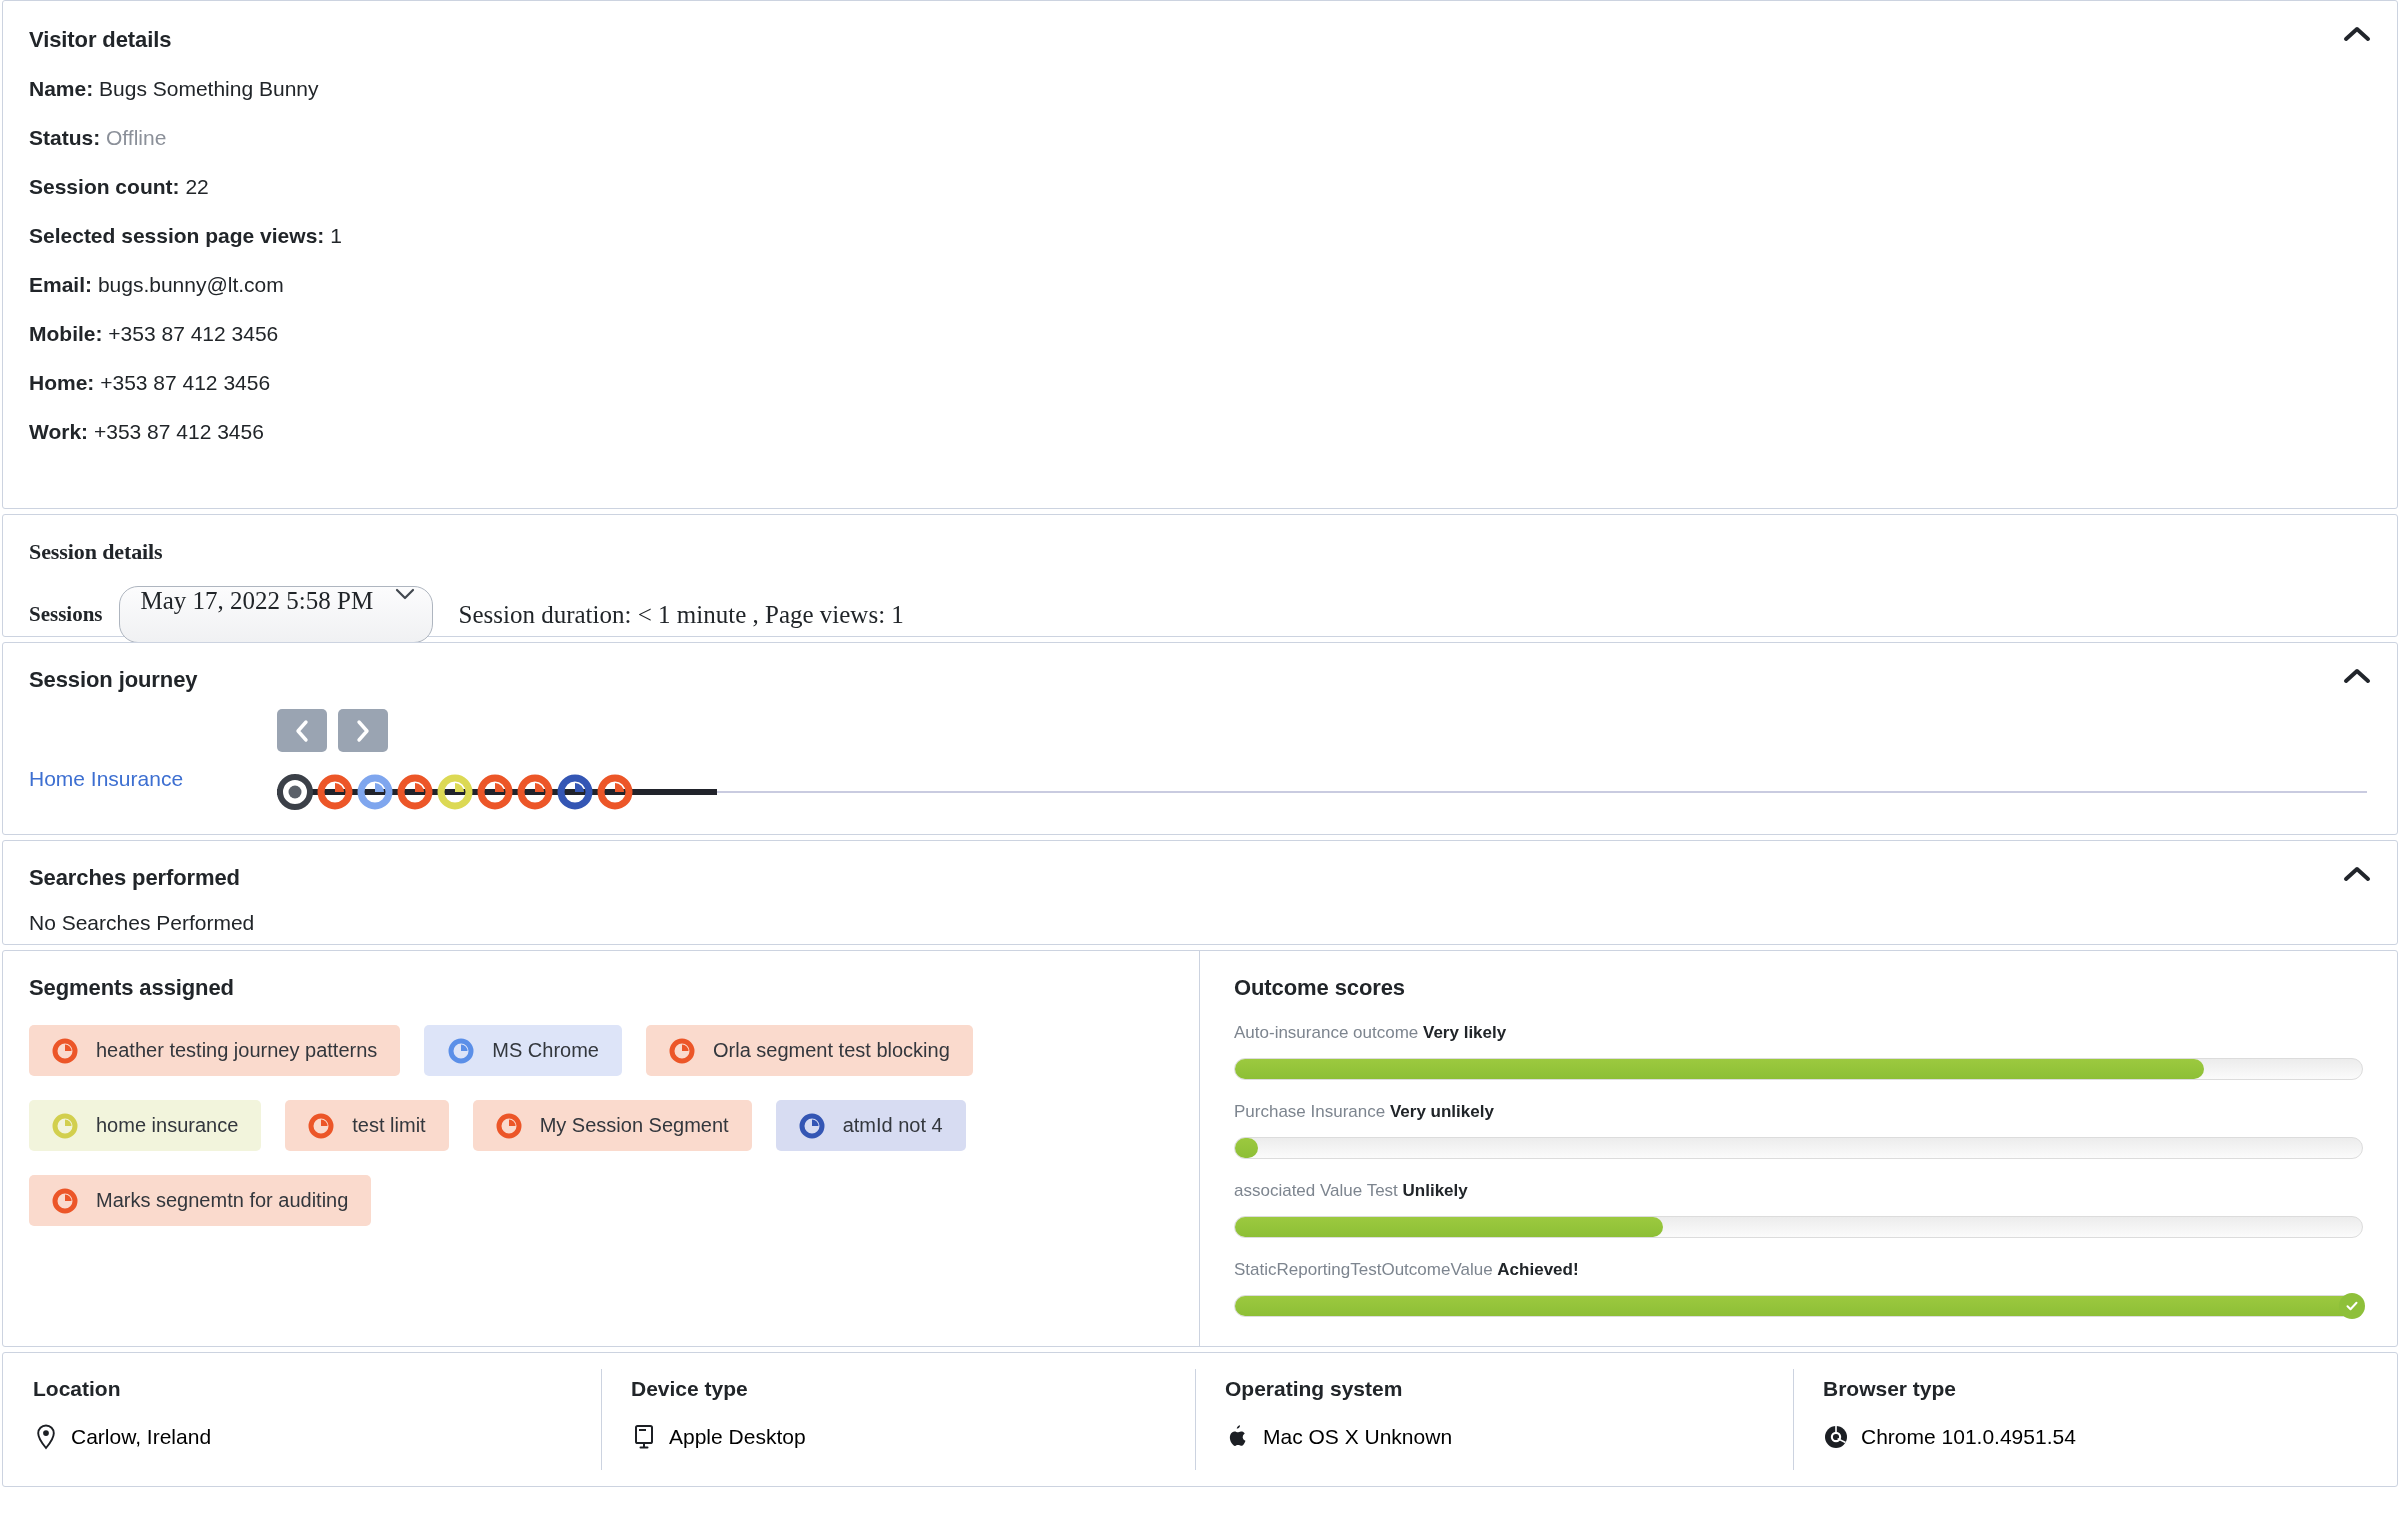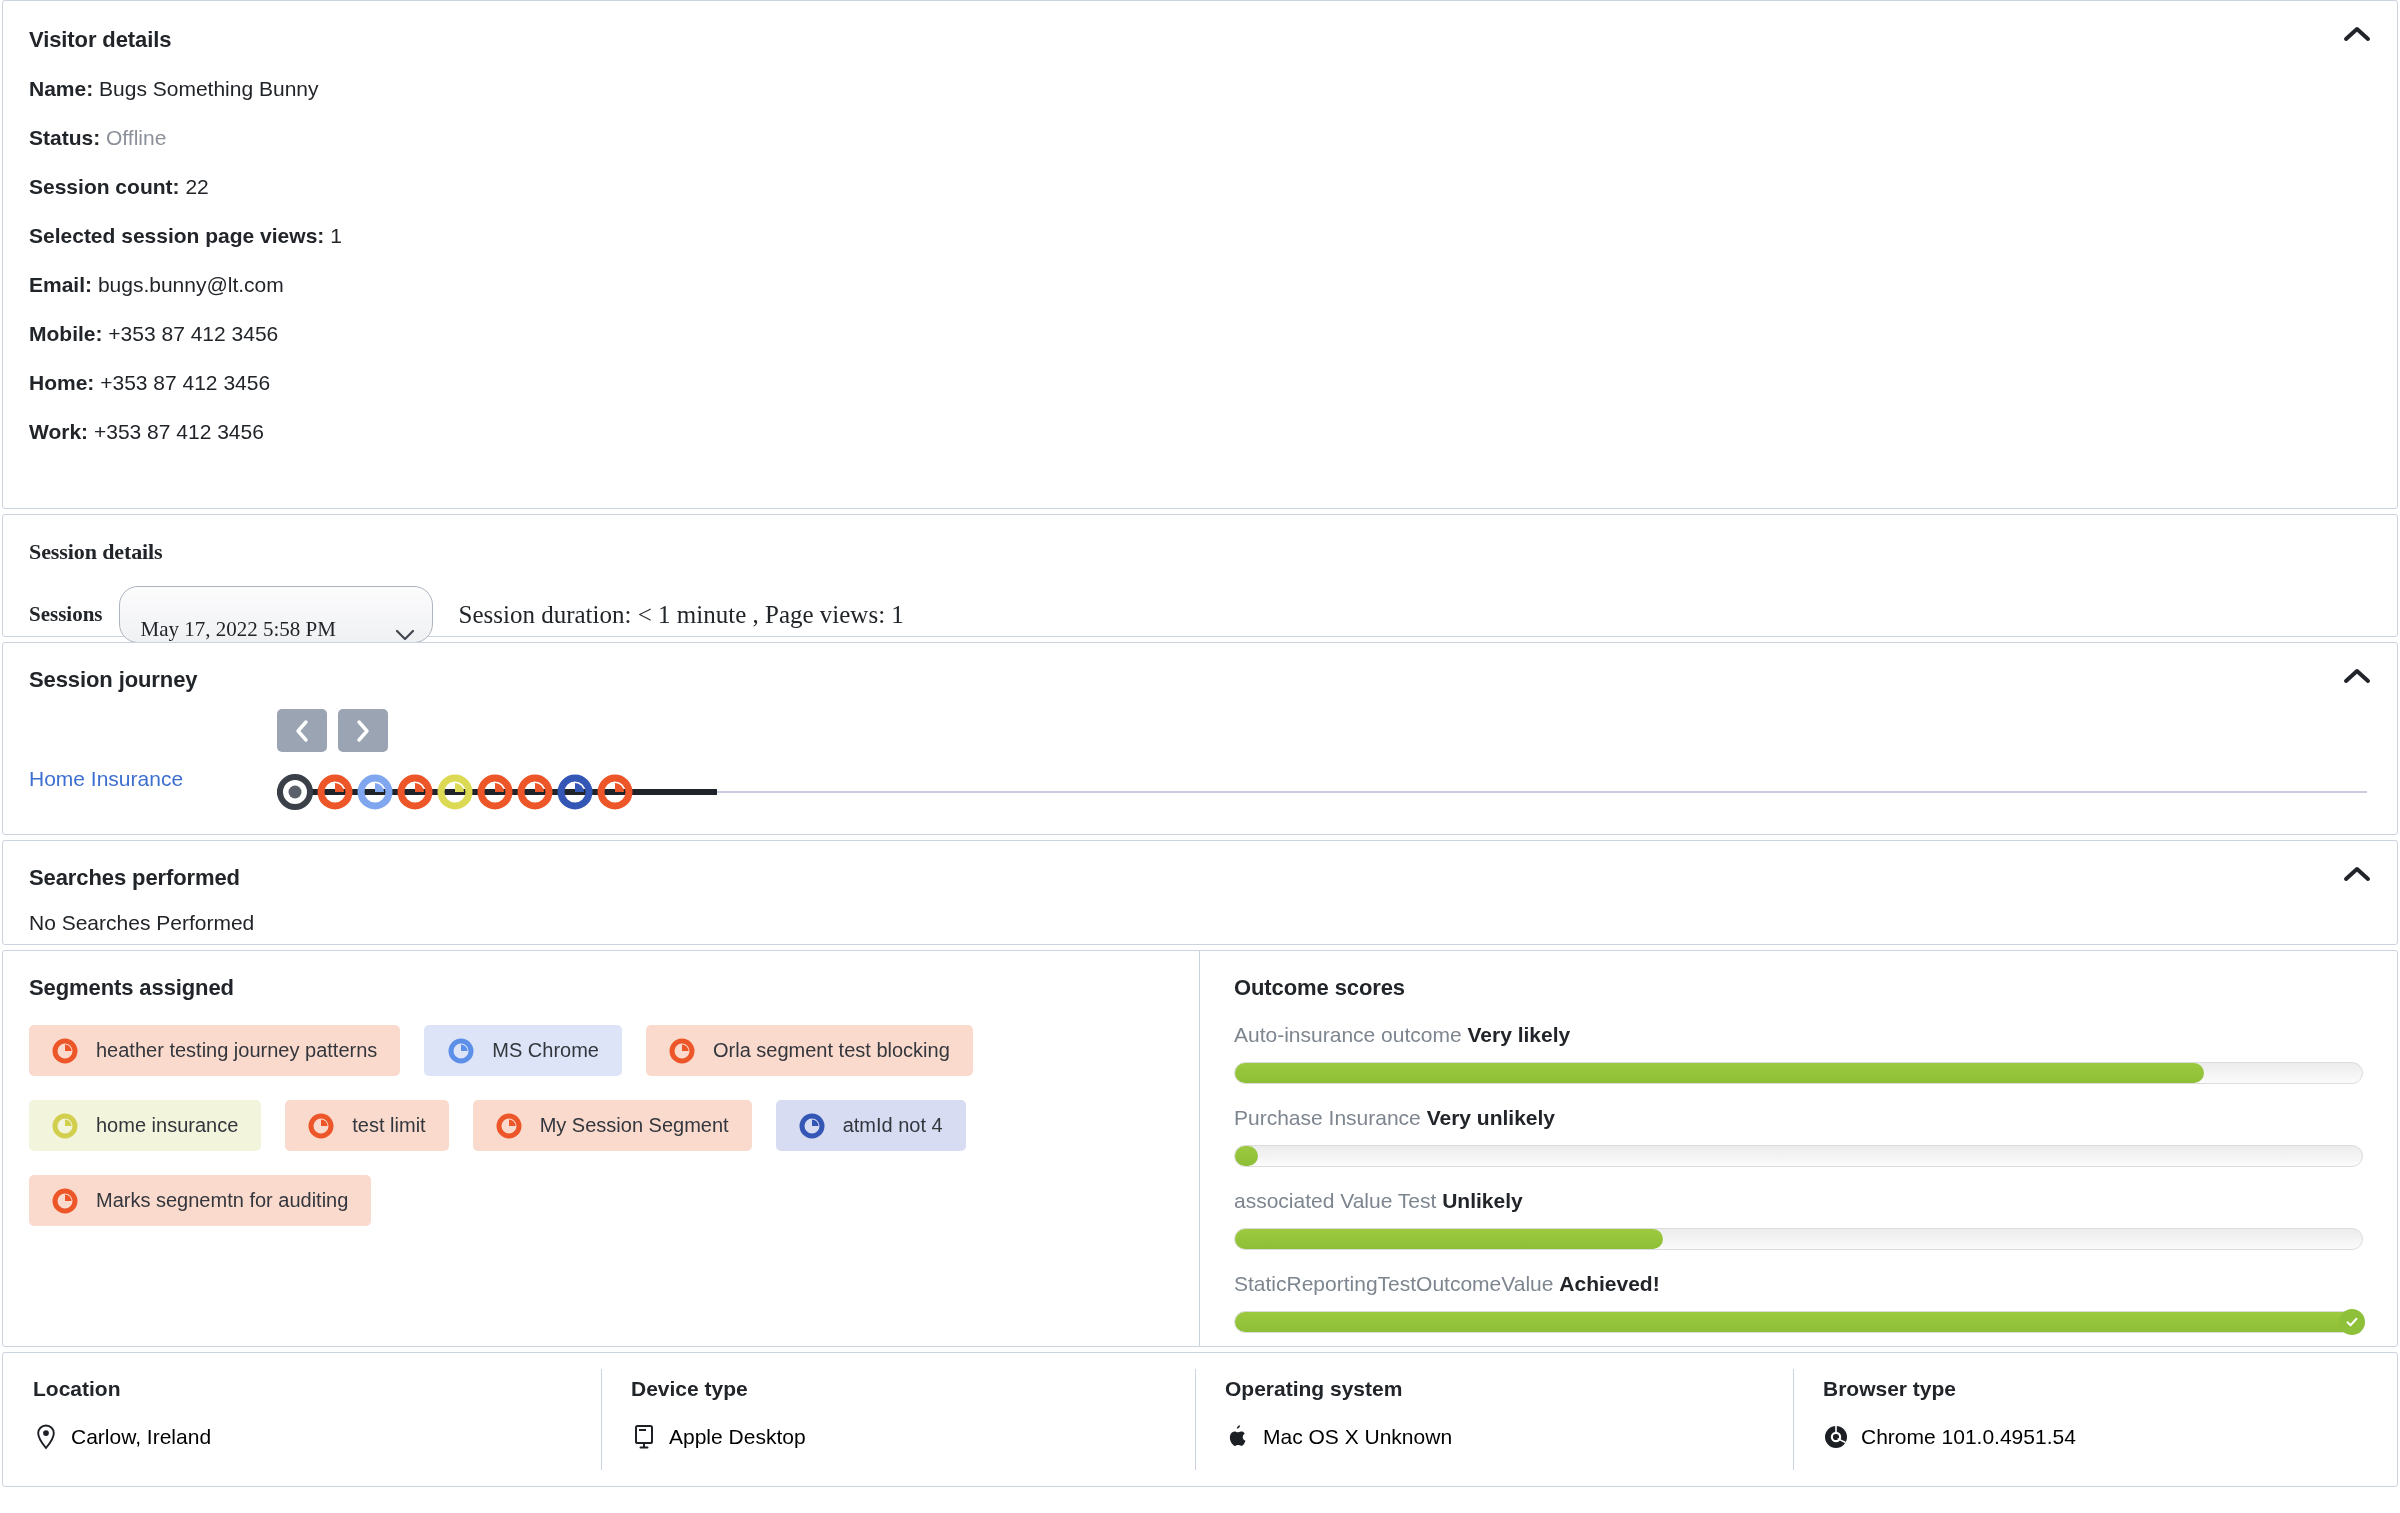--- a/index.html
+++ b/index.html
@@ -73,23 +73,23 @@
     font-weight: bold;
     margin-right: 16px;
   }
   .select-box {
     width: 314px;
     height: 57px;
     border: 1px solid #aeb5bf;
     border-radius: 19px;
     background: linear-gradient(#fcfcfd, #f0f1f3);
     display: flex;
-    align-items: flex-end;
+    align-items: flex-start;
     padding: 0 16px 0 21px;
-    font-size: 21px;
+    font-size: 25px;
     color: #212529;
     cursor: pointer;
     position: relative;
   }
   .select-box .sel-value { flex: 1; }
   .select-box .caret {
     width: 22px; height: 14px;
     display: flex; align-items: center; justify-content: center;
   }
   .session-meta {
@@ -221,21 +221,21 @@
   }
   .chip .chip-icon svg { display: block; }
   .chip.red   { background: #fadacd; }
   .chip.blue  { background: #dde4f8; padding-left: 24px; }
   .chip.olive { background: #f2f4dc; }
   .chip.navy  { background: #d7dcf2; }
 
   .outcome { margin-top: 22px; }
   .outcome:first-of-type { margin-top: 26px; }
   .out-label {
-    font-size: 21px;
+    font-size: 17px;
     color: #7d858f;
     margin-bottom: 15px;
   }
   .out-label b { color: #212529; font-weight: bold; }
   .bar-wrap {
     position: relative;
     height: 22px;
     border-radius: 11px;
     background: linear-gradient(#ececec, #fbfbfb);
     border: 1px solid #dcdcdc;

